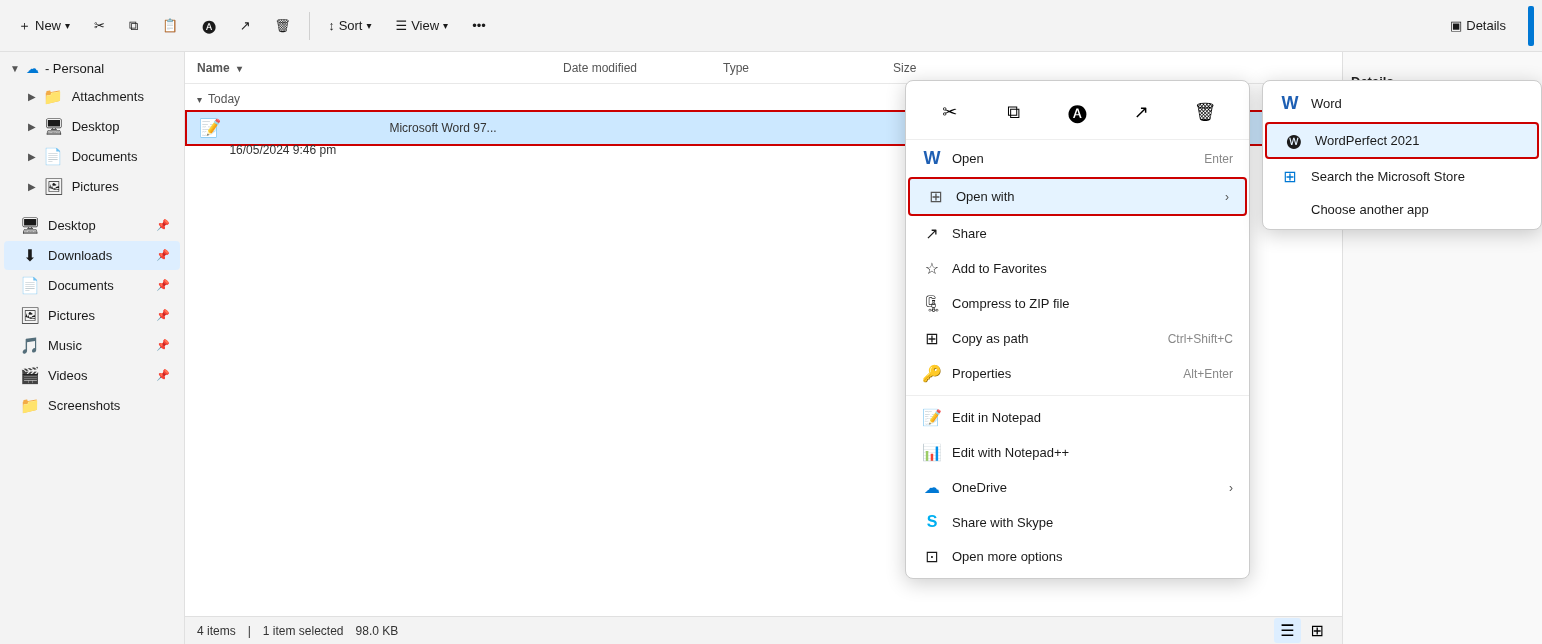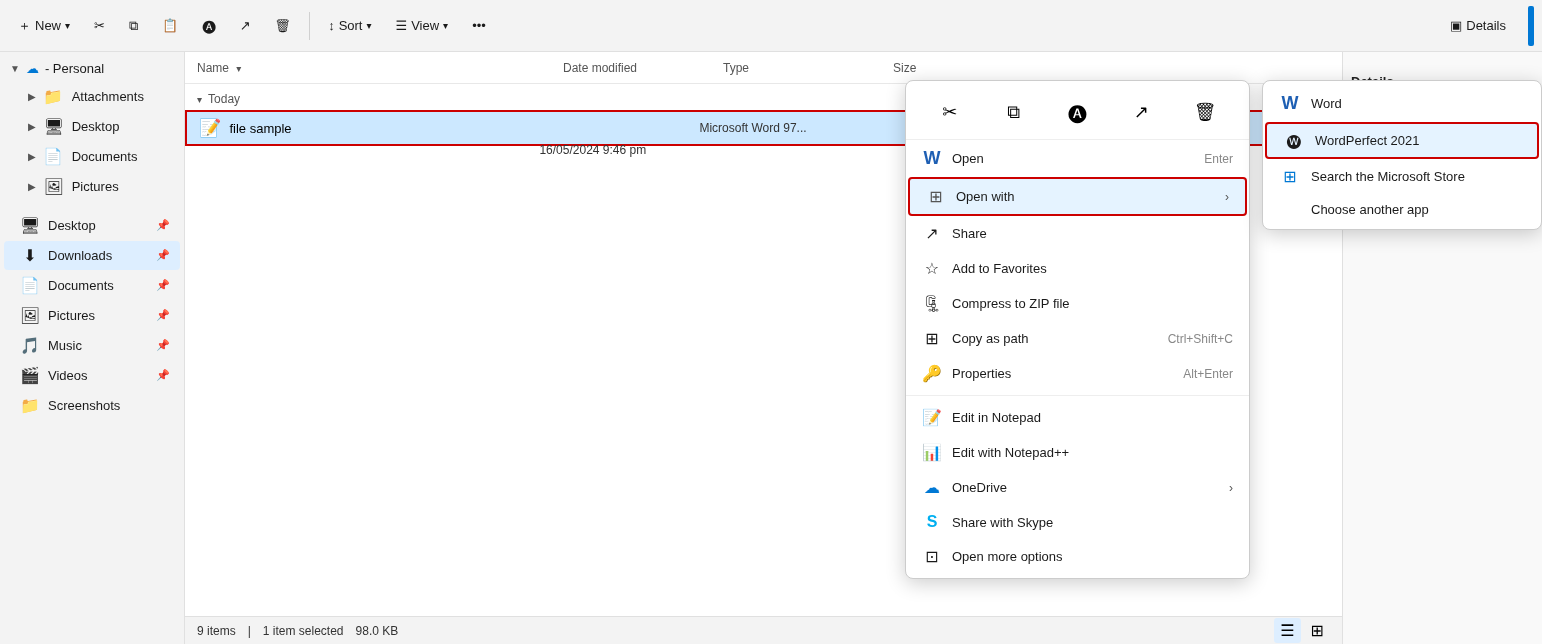--- a/index.html
+++ b/index.html
@@ -51,21 +51,21 @@
     
     .file-area {
       flex: 1; background: #fff; overflow: hidden; position: relative;
     }
     .file-list-header {
       display: flex; align-items: center;
       border-bottom: 1px solid #e8e8e8;
       height: 32px; padding: 0 12px;
       font-size: 12px; color: #555;
     }
-    .col-name { width: 330px; }
+    .col-name { width: 330px; font-weight: bold; }
     .col-date { width: 160px; margin-left: 36px; }
     .col-type { width: 170px; }
     .col-size { width: 80px; }
 
     .file-list-group { padding: 4px 0; }
     .group-header {
       display: flex; align-items: center;
       padding: 4px 12px; font-size: 12px; color: #555; gap: 6px;
     }
     .file-row {
@@ -296,29 +296,28 @@
     </div>
 
     <div class="file-list-group">
       <div class="group-header">
         <span style="font-size:10px;">▾</span>
         <span>Today</span>
       </div>
 
       <div class="file-row selected">
         <span class="file-icon">📝</span>
-        <div class="file-name">file sample</div>
         <div class="file-date">16/05/2024 9:46 pm</div>
         <div class="file-type">Microsoft Word 97...</div>
         <div class="file-size"></div>
       </div>
     </div>
 
     <div class="statusbar">
-      <span>9 items</span>
+      <span>4 items</span>
       <span>|</span>
       <span>1 item selected</span>
       <span>98.0 KB</span>
       <div class="statusbar-right">
         <button class="view-btn active">☰</button>
         <button class="view-btn">⊞</button>
       </div>
     </div>
   </div>
 

